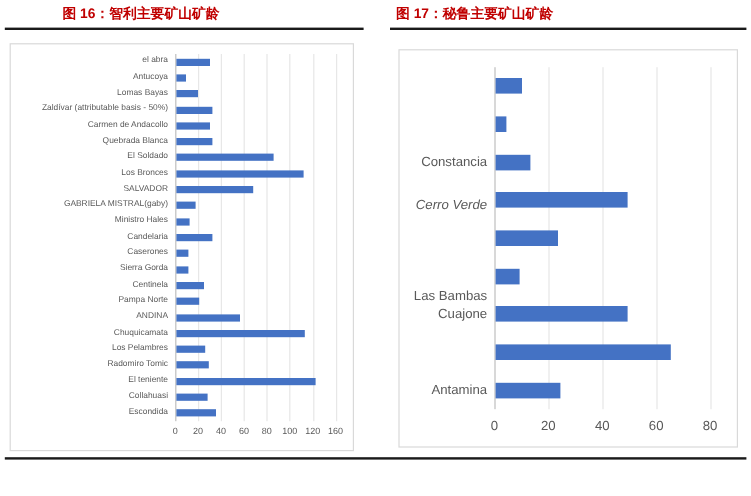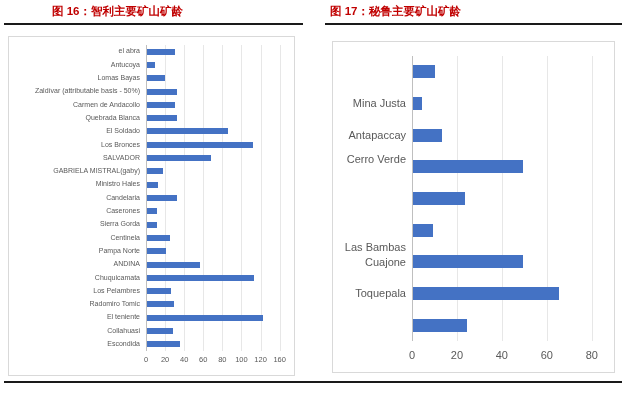--- a/index.html
+++ b/index.html
@@ -99,32 +99,31 @@
         <div class="gridline" style="left: 123.944px; top: 14px; height: 285px;"></div>
         <div class="tick-label" style="left: 107.944px; top: 307px; width: 32px; font-size: 11px;">20</div>
         <div class="gridline" style="left: 168.888px; top: 14px; height: 285px;"></div>
         <div class="tick-label" style="left: 152.888px; top: 307px; width: 32px; font-size: 11px;">40</div>
         <div class="gridline" style="left: 213.831px; top: 14px; height: 285px;"></div>
         <div class="tick-label" style="left: 197.831px; top: 307px; width: 32px; font-size: 11px;">60</div>
         <div class="gridline" style="left: 258.775px; top: 14px; height: 285px;"></div>
         <div class="tick-label" style="left: 242.775px; top: 307px; width: 32px; font-size: 11px;">80</div>
         <div class="axisline" style="left: 79px; top: 14px; height: 285px;"></div>
         <div class="bar" style="left: 80px; top: 23px; width: 22.4719px; height: 13px; background: rgb(68, 114, 196);"></div>
-        <div class="cat-label" style="left: 2px; width: 71px; top: 53.25px; font-size: 11px; line-height: 16.5px;">Mina Justa</div>
         <div class="bar" style="left: 80px; top: 55px; width: 8.98876px; height: 13px; background: rgb(68, 114, 196);"></div>
-        <div class="cat-label" style="left: 2px; width: 71px; top: 84.9167px; font-size: 11px; line-height: 16.5px;">Antapaccay</div>
+        <div class="cat-label" style="left: 2px; width: 71px; top: 84.9167px; font-size: 11px; line-height: 16.5px;">Constancia</div>
         <div class="bar" style="left: 80px; top: 87px; width: 29.2135px; height: 13px; background: rgb(68, 114, 196);"></div>
-        <div class="cat-label" style="left: 2px; width: 71px; top: 109px; font-size: 11px; line-height: 16.5px;">Cerro Verde</div>
+        <div class="cat-label" style="left: 2px; width: 71px; top: 121px; font-size: 11px; line-height: 16.5px; font-style: italic;">Cerro Verde</div>
         <div class="bar" style="left: 80px; top: 118px; width: 110.112px; height: 13px; background: rgb(68, 114, 196);"></div>
         <div class="bar" style="left: 80px; top: 150px; width: 51.6854px; height: 13px; background: rgb(68, 114, 196);"></div>
         <div class="cat-label" style="left: 2px; width: 71px; top: 197px; font-size: 11px; line-height: 16.5px;">Las Bambas</div>
         <div class="bar" style="left: 80px; top: 182px; width: 20.2247px; height: 13px; background: rgb(68, 114, 196);"></div>
         <div class="cat-label" style="left: 2px; width: 71px; top: 211.583px; font-size: 11px; line-height: 16.5px;">Cuajone</div>
         <div class="bar" style="left: 80px; top: 213px; width: 110.112px; height: 13px; background: rgb(68, 114, 196);"></div>
-        <div class="cat-label" style="left: 2px; width: 71px; top: 243.25px; font-size: 11px; line-height: 16.5px;">Toquepala</div>
         <div class="bar" style="left: 80px; top: 245px; width: 146.067px; height: 13px; background: rgb(68, 114, 196);"></div>
+        <div class="cat-label" style="left: 2px; width: 71px; top: 274.917px; font-size: 11px; line-height: 16.5px;">Antamina</div>
         <div class="bar" style="left: 80px; top: 277px; width: 53.9326px; height: 13px; background: rgb(68, 114, 196);"></div>
       </div>
   </div>
 
   <div class="footer-rule"></div>
 
 </div>
 
 </body></html>

